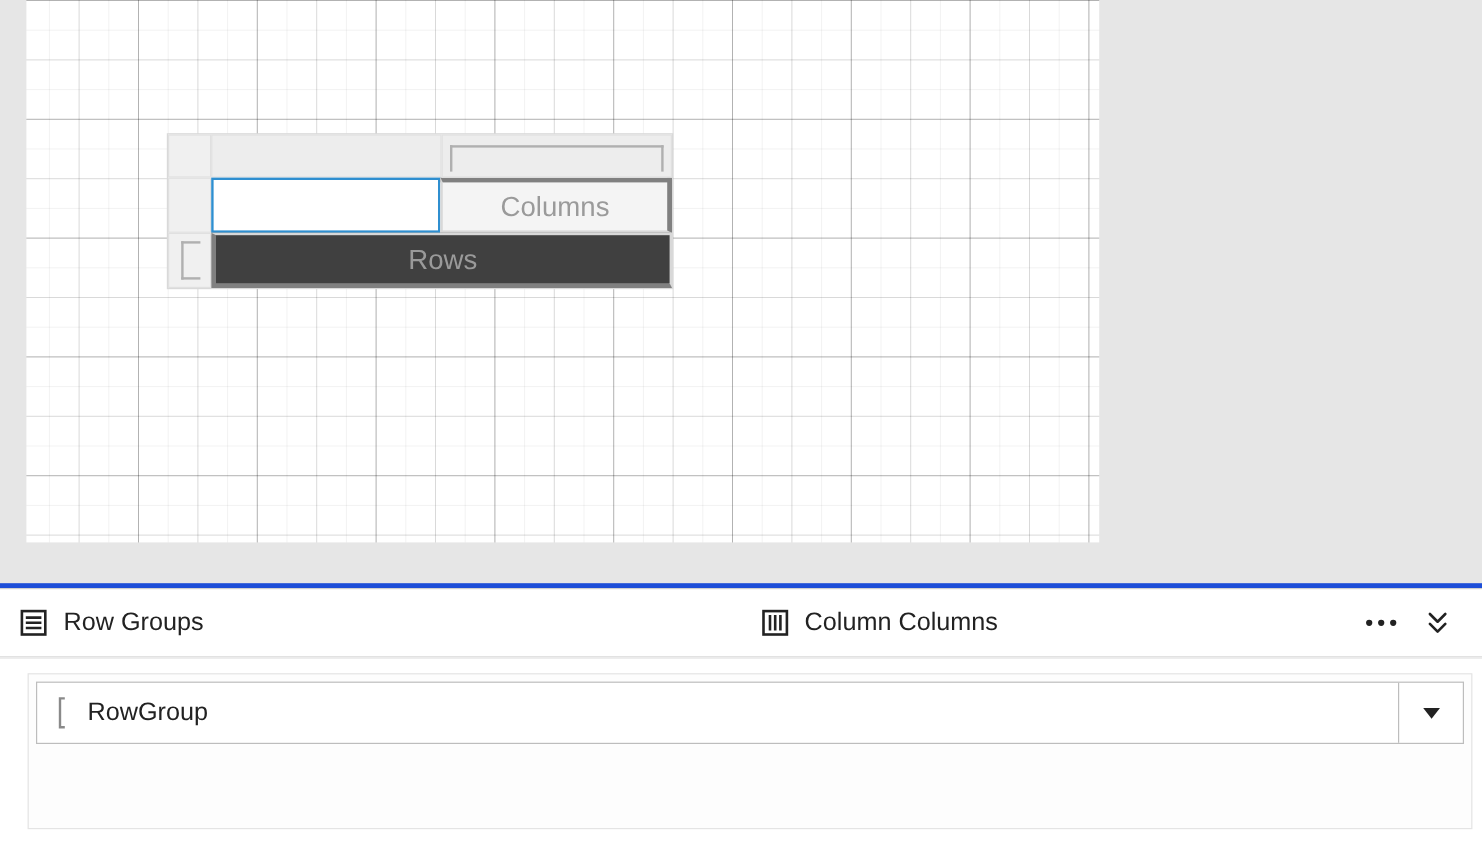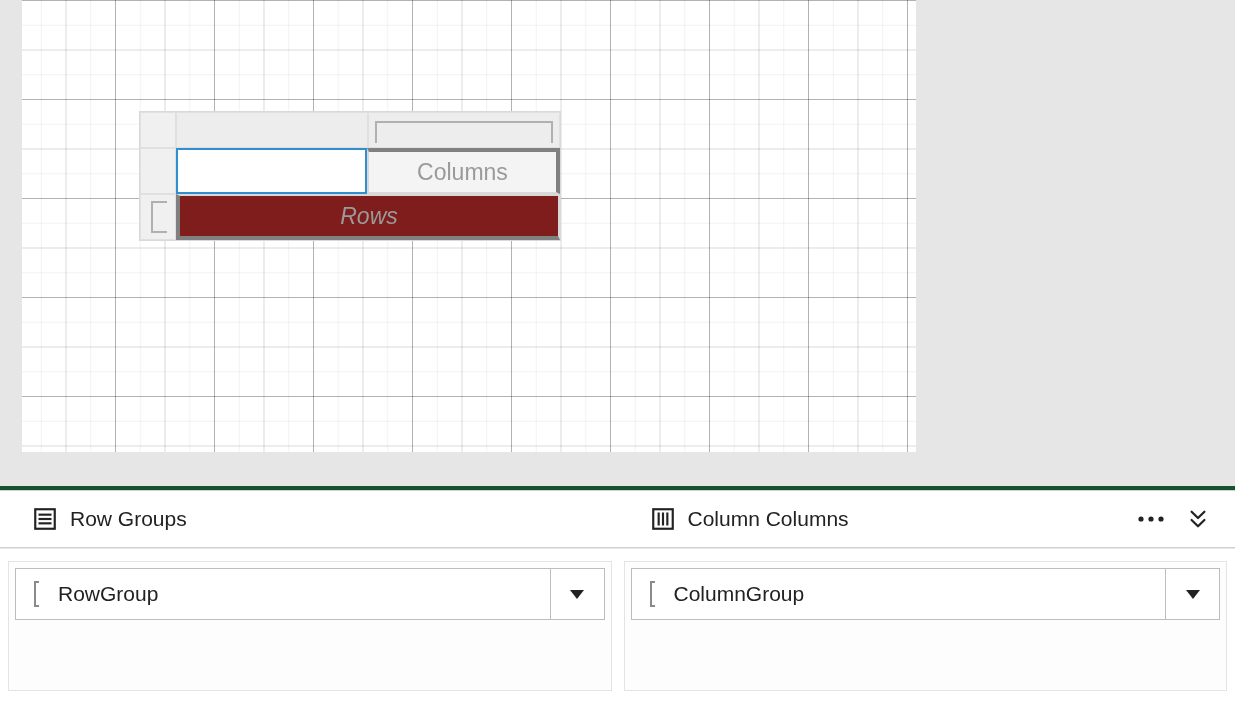--- a/index.html
+++ b/index.html
@@ -4,21 +4,21 @@
 <style>
   * { box-sizing: border-box; }
   html, body { margin:0; padding:0; width:1235px; height:720px; font-family: "Segoe UI", Arial, sans-serif; background:#fff; overflow:hidden; }
 
   
   .design-area {
     position:relative;
     width:100%;
     height:490px;
     background:#e6e6e6;
-    border-bottom:4px solid #14532d;
+    border-bottom:4px solid #1d4ed8;
   }
   .ruler-grid {
     position:absolute;
     left:22px;
     top:0;
     width:894px;
     height:452px;
     background:#ffffff;
     
     background-image:
@@ -76,22 +76,21 @@
     border-right:4px solid #808080;
     border-left:2px solid #d8d8d8;
     border-bottom:2px solid #d8d8d8;
     background:#f4f4f4;
   }
   .cell.rows-cell {
     border-left:4px solid #808080;
     border-bottom:4px solid #808080;
     border-top:2px solid #d8d8d8;
     border-right:2px solid #d8d8d8;
-    background:#7f1d1d;
-    font-style:italic;
+    background:#404040;
   }
   .cell.data-cell {
     border-right:4px solid #808080;
     border-bottom:4px solid #808080;
     border-top:2px solid #d8d8d8;
     border-left:2px solid #d8d8d8;
     background:#f4f4f4;
   }
 
   
@@ -100,33 +99,34 @@
     width:100%;
     background:#fff;
   }
   .grouping-header {
     display:flex; align-items:center;
     height:58px;
     border-top:1px solid #cfcfcf;
     border-bottom:1px solid #cfcfcf;
     background:#fff;
   }
-  .gh-section { display:flex; align-items:center; gap:12px; padding-left:32px; }
+  .gh-section { display:flex; align-items:center; gap:12px; padding-left:15px; }
   .gh-section.rows { width:50%; }
   .gh-section.cols { flex:1; }
   .gh-title { font-size:21px; color:#222; }
   .gh-actions { display:flex; align-items:center; gap:22px; padding-right:26px; }
 
   .group-body {
     display:flex; gap:12px; padding:12px 8px 40px 8px; background:#fff;
     border-top:1px solid #e9e9e9;
   }
   .group-column {
     flex:1; border:1px solid #e4e4e4; background:#fdfdfd; padding:6px;
     min-height:130px;
+    margin-left:15px;
   }
   .group-row {
     display:flex; align-items:center;
     height:52px;
     border:1px solid #bdbdbd;
     background:#fff;
   }
   .group-row .bracket {
     width:40px; display:flex; align-items:center; justify-content:center;
     color:#898989; font-size:24px;
@@ -224,29 +224,14 @@
         </span>
         <span class="label">RowGroup</span>
         <span class="dd">
           <svg width="18" height="12" viewBox="0 0 18 12">
               <polygon points="2,2 16,2 9,11" fill="#222"></polygon>
             </svg>
         </span>
       </div>
     </div>
 
-    <div class="group-column">
-      <div class="group-row">
-        <span class="bracket">
-          <svg width="14" height="28" viewBox="0 0 14 28" fill="none" stroke="#8a8a8a" stroke-width="2">
-            <path d="M10 2 H6 V26 H10"></path>
-          </svg>
-        </span>
-        <span class="label">ColumnGroup</span>
-        <span class="dd">
-          <svg width="18" height="12" viewBox="0 0 18 12">
-              <polygon points="2,2 16,2 9,11" fill="#222"></polygon>
-            </svg>
-        </span>
-      </div>
-    </div>
   </div>
 </div>
 
 </body></html>

